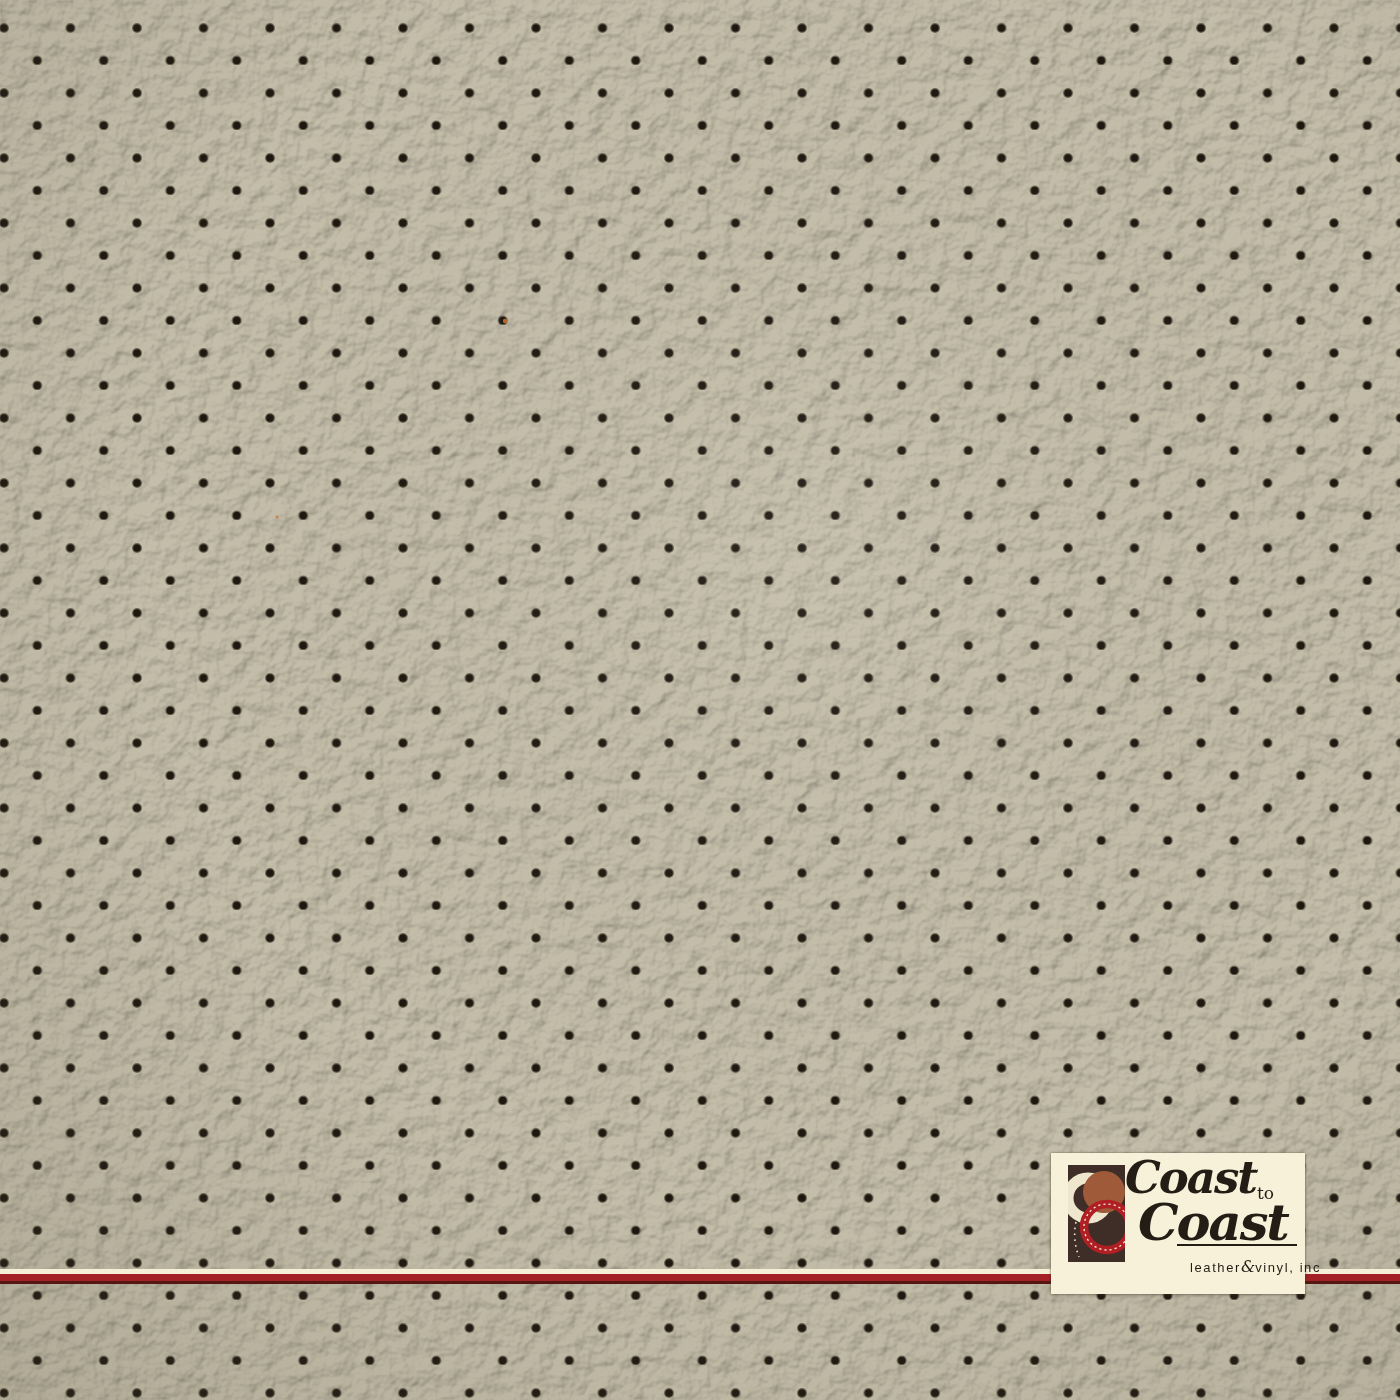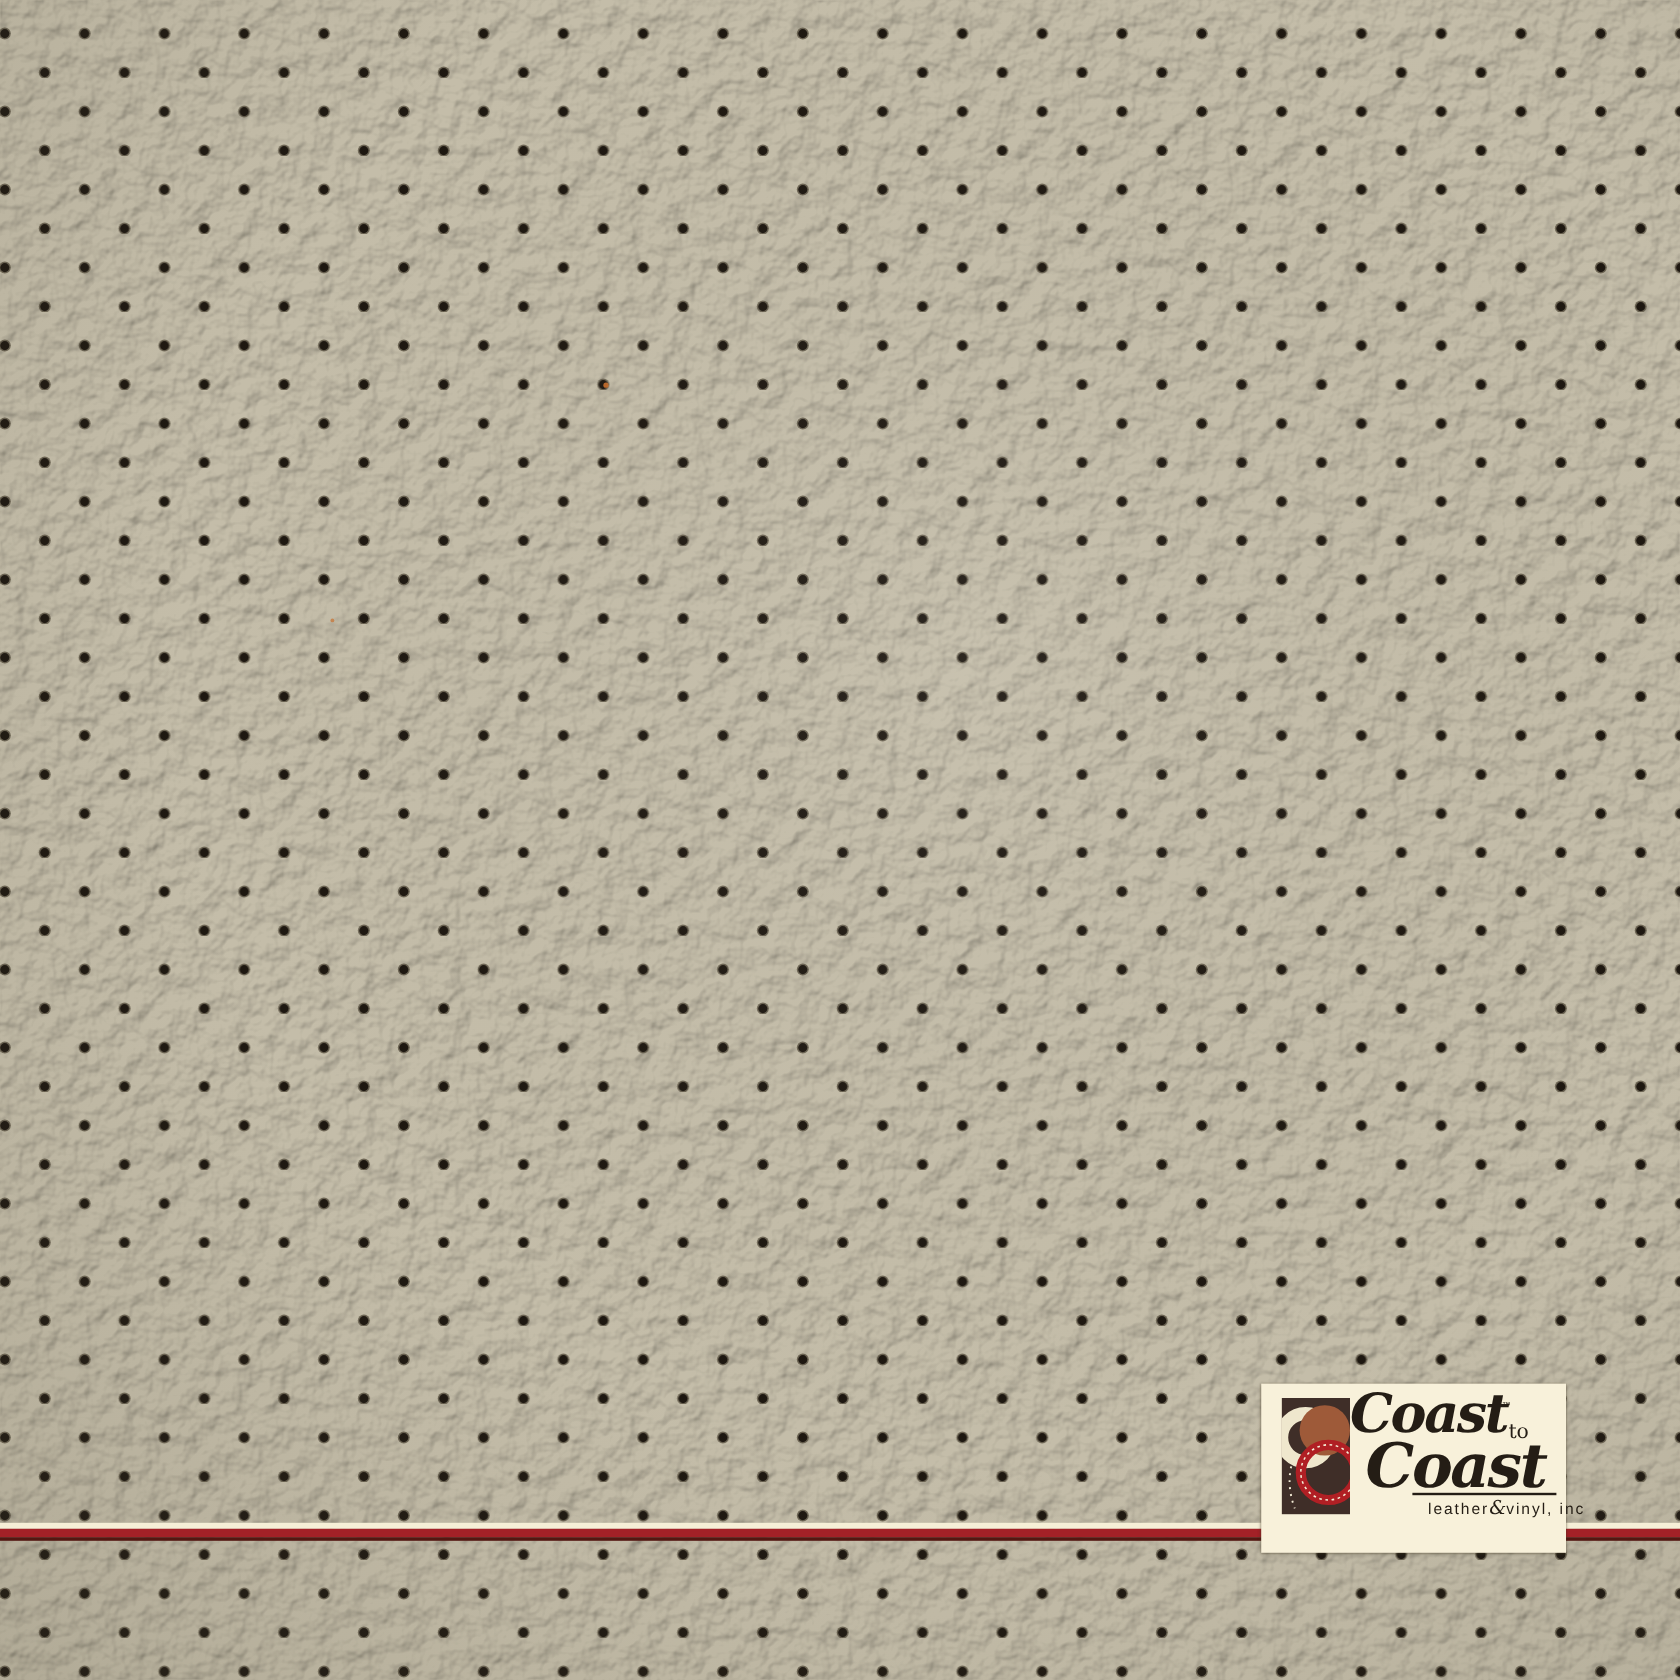--- a/index.html
+++ b/index.html
@@ -50,21 +50,21 @@
     position: absolute; left: 87px; top: 44px;
     font-family: "DejaVu Serif", serif;
     font-style: italic; font-weight: bold;
     font-size: 51px; line-height: 1; letter-spacing: -2px;
   }
   .logo-rule {
     position: absolute; left: 126px; top: 91px;
     width: 120px; height: 2px;
   }
   .tagline {
-    position: absolute; left: 139px; top: 94px;
+    position: absolute; left: 139px; top: 104px;
     font-size: 13px; letter-spacing: 1.6px;
     white-space: nowrap;
   }
   .tagline .amp {
     font-family: "DejaVu Serif", serif;
     font-style: italic; font-size: 16px; letter-spacing: 0;
   }
 </style>
 </head>
 <body>

